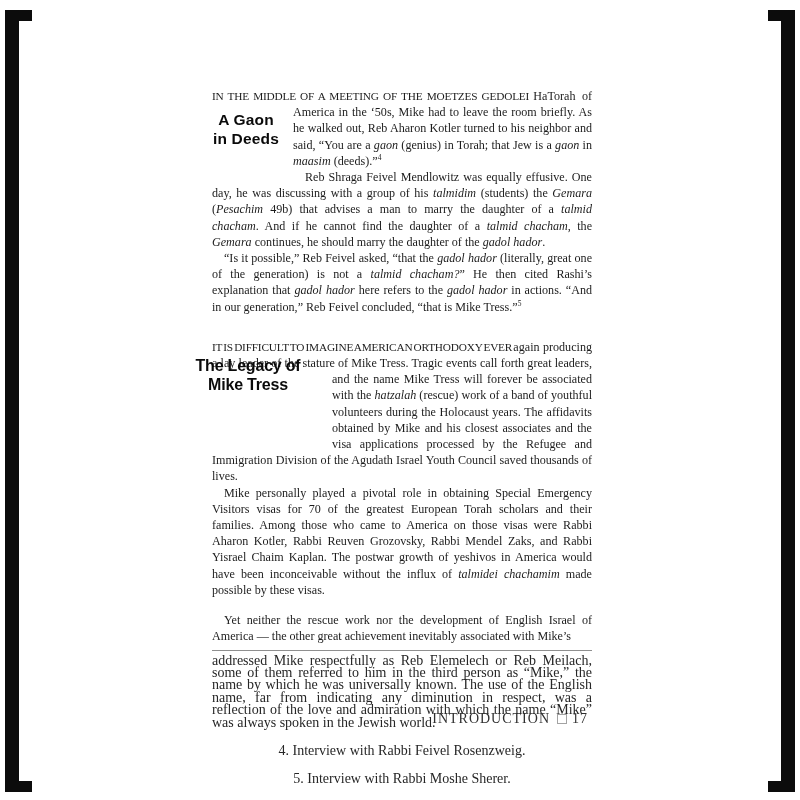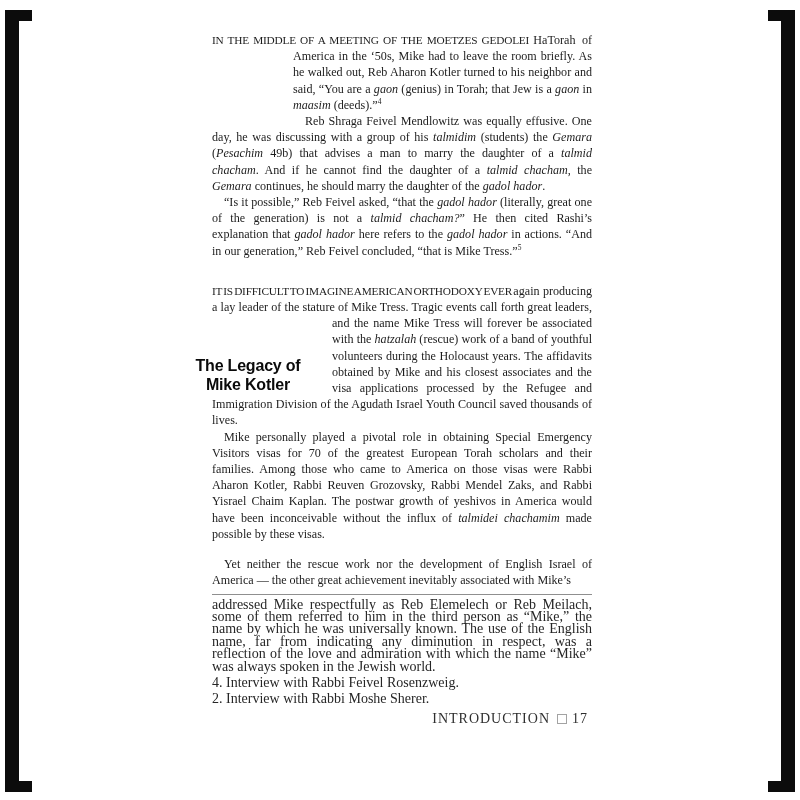--- a/index.html
+++ b/index.html
@@ -12,21 +12,21 @@
   #bar-right{left:781px;top:10px;width:14px;height:782px;}
   .stub{position:absolute;background:#0c0c0c;height:11px;width:27px;}
   #stub-tl{left:5px;top:10px;} #stub-tr{left:768px;top:10px;}
   #stub-bl{left:5px;top:781px;} #stub-br{left:768px;top:781px;}
 
   
   #content{position:absolute;left:212px;top:0;width:380px;height:800px;}
 
   p.body-p{margin:0;font-size:12.1px;line-height:16.2px;text-align:justify;
            color:#1c1c1c;hyphens:manual;}
-  p.first-p{margin-top:32px;}
+  p.first-p{margin-top:88px;}
   .indent{text-indent:12px;}
   #s2p1{margin-top:24px;}
   #s2p3{margin-top:14px;}
 
   .caps{font-size:11.3px;letter-spacing:-0.2px;word-spacing:-1.8px;}
   sup{font-size:0.62em;line-height:0;vertical-align:super;}
   i{font-style:italic;}
 
   
   .sp{float:left;}
@@ -37,21 +37,21 @@
   .mhead{position:absolute;font-family:"Liberation Sans","DejaVu Sans",sans-serif;
          font-weight:bold;color:#0a0a0a;white-space:nowrap;}
   #heading1{top:111px;left:-10px;width:88px;text-align:center;
             font-size:15.5px;line-height:18.5px;letter-spacing:0.2px;}
   #heading2{top:357px;left:-20px;width:112px;text-align:center;
             font-size:16px;line-height:18.5px;letter-spacing:-0.2px;}
 
   
   #fn-rule{border:0;border-top:1px solid #8f8f8f;margin:5px 0 4px 0;width:380px;}
   .fn{margin:0;font-size:14px;line-height:12.4px;text-align:justify;color:#262626;}
-  .fn-item{margin-top:4px;text-align:left;}
+  .fn-item{margin-top:16px;text-align:center;}
 
   
   #footer{position:absolute;top:711px;right:4px;font-size:14px;letter-spacing:1px;
           color:#2e2e2e;white-space:nowrap;}
   #footer-square{display:inline-block;width:8px;height:8px;border:1px solid #a3a3a3;
                  margin:0 5px 0 7px;vertical-align:-1px;background:#fff;}
 </style>
 </head>
 <body>
 
@@ -59,34 +59,38 @@
 
   <div class="bar" id="bar-left"></div>
   <div class="bar" id="bar-right"></div>
   <div class="stub" id="stub-tl"></div>
   <div class="stub" id="stub-tr"></div>
   <div class="stub" id="stub-bl"></div>
   <div class="stub" id="stub-br"></div>
 
   <div id="content">
 
+    <div class="mhead" id="heading1">
+      <div>A Gaon</div>
+      <div>in Deeds</div>
+    </div>
     <div class="mhead" id="heading2">
       <div>The Legacy of</div>
-      <div>Mike Kotler</div>
+      <div>Mike Tress</div>
     </div>
 
     <p class="body-p first-p" id="s1p1"><span><span class="caps">IN THE MIDDLE OF A MEETING OF THE MOETZES GEDOLEI </span><span>HaTorah of America in the ‘50s, Mike had to leave the room briefly. As </span></span><span class="sp" id="sp1"></span><span><span>he walked out, Reb Aharon Kotler turned to his neighbor and said, “You are a </span><i>gaon</i><span> (genius) in Torah; that Jew is a </span><i>gaon</i><span> in </span><i>maasim</i><span> (deeds).”</span><sup>4</sup></span></p>
     <p class="body-p indent"><span><span>Reb Shraga Feivel Mendlowitz was equally effusive. One day, he was discussing with a group of his </span><i>talmidim</i><span> (students) the </span><i>Gemara</i><span> (</span><i>Pesachim</i><span> 49b) that advises a man to marry the daughter of a </span><i>talmid chacham</i><span>. And if he cannot find the daughter of a </span><i>talmid chacham</i><span>, the </span><i>Gemara</i><span> continues, he should marry the daughter of the </span><i>gadol hador</i><span>.</span></span></p>
     <p class="body-p indent"><span><span>“Is it possible,” Reb Feivel asked, “that the </span><i>gadol hador</i><span> (literally, great one of the generation) is not a </span><i>talmid chacham?</i><span>” He then cited Rashi’s explanation that </span><i>gadol hador</i><span> here refers to the </span><i>gadol hador</i><span> in actions. “And in our generation,” Reb Feivel concluded, “that is Mike Tress.”</span><sup>5</sup></span></p>
 
     <p class="body-p" id="s2p1"><span><span class="caps">IT IS DIFFICULT TO IMAGINE AMERICAN ORTHODOXY EVER </span><span>again producing a lay leader of the stature of Mike Tress. Tragic events </span></span><span class="sp" id="sp2"></span><span><span>call forth great leaders, and the name Mike Tress will forever be associated with the </span><i>hatzalah</i><span> (rescue) work of a band of youthful volun­teers during the Holocaust years. The affidavits obtained by Mike and his closest associates and the visa applications processed by the Refugee and Immigration Division of the Agudath Israel Youth Council saved thousands of lives.</span></span></p>
     <p class="body-p indent"><span><span>Mike personally played a pivotal role in obtaining Special Emergency Visitors visas for 70 of the greatest European Torah scholars and their families. Among those who came to America on those visas were Rabbi Aharon Kotler, Rabbi Reuven Grozovsky, Rabbi Mendel Zaks, and Rabbi Yisrael Chaim Kaplan. The postwar growth of yeshivos in America would have been inconceivable without the influx of </span><i>talmidei chachamim</i><span> made possible by these visas.</span></span></p>
     <p class="body-p indent" id="s2p3"><span><span>Yet neither the rescue work nor the development of English Israel of America — the other great achievement inevitably associated with Mike’s</span></span></p>
 
     <hr id="fn-rule">
     <p class="fn"><span><span>addressed Mike respectfully as Reb Elemelech or Reb Meilach, some of them referred to him in the third person as “Mike,” the name by which he was universally known. The use of the English name, far from indicating any diminution in respect, was a reflection of the love and admiration with which the name “Mike” was always spoken in the Jewish world.</span></span></p>
     <p class="fn fn-item">4. Interview with Rabbi Feivel Rosenzweig.</p>
-    <p class="fn fn-item">2. Interview with Rabbi Moshe Sherer.</p>
+    <p class="fn fn-item">5. Interview with Rabbi Moshe Sherer.</p>
 
     <div id="footer"><span>INTRODUCTION</span><span id="footer-square"></span><span>17</span></div>
 
   </div>
 </div>
 
 </body></html>

